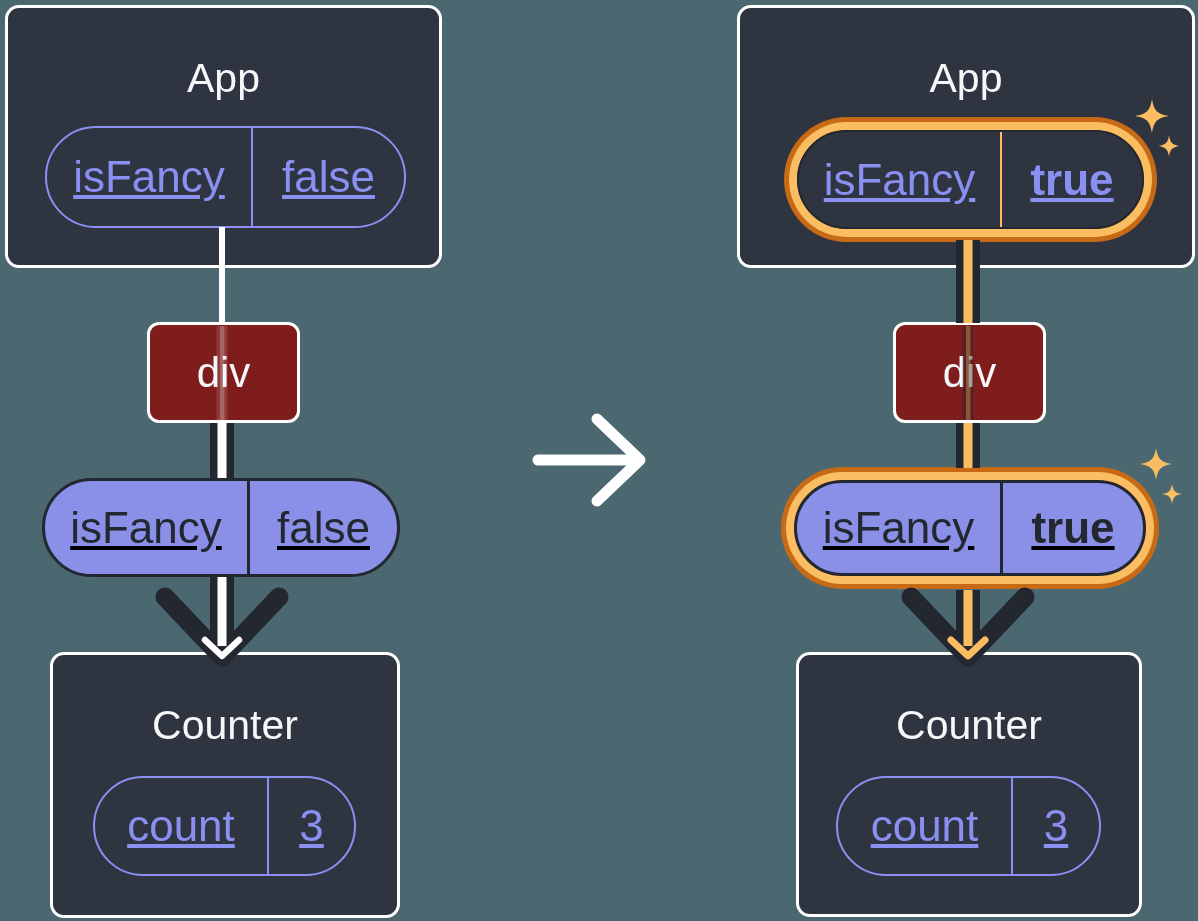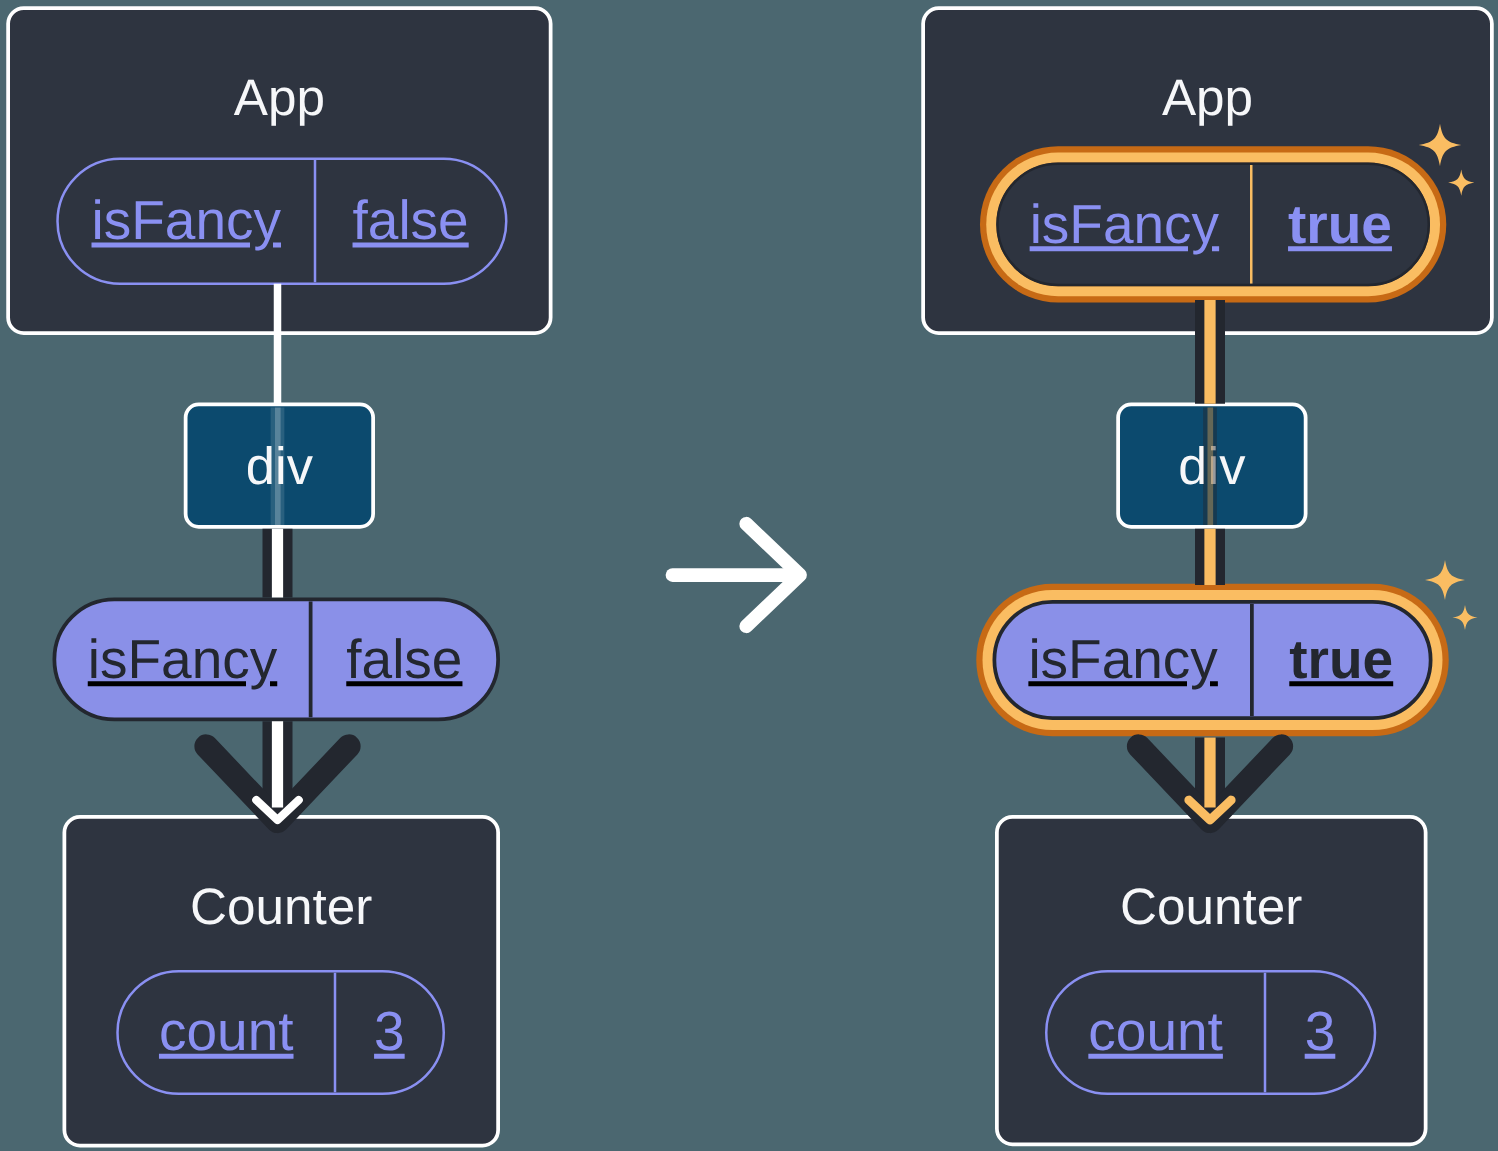--- a/index.html
+++ b/index.html
@@ -10,21 +10,21 @@
     font-family:"Liberation Sans", sans-serif;
   }
   .card{
     position:absolute;background:#2E3440;border:3px solid #FFFFFF;border-radius:14px;
   }
   .card-title{
     position:absolute;left:0;right:0;top:46px;text-align:center;
     font-size:41px;font-weight:500;color:#F6F7F9;line-height:48px;
   }
   .node-card{
-    position:absolute;background:#0c4a6e;border:3px solid #FFFFFF;border-radius:12px;
+    position:absolute;background:#7f1d1d;border:3px solid #FFFFFF;border-radius:12px;
     display:flex;align-items:center;justify-content:center;
     font-size:42px;color:#F6F7F9;
   }
   .pill{
     position:absolute;display:flex;align-items:stretch;border-radius:60px;overflow:hidden;text-decoration:underline;
   }
   .pill .seg{
     display:flex;align-items:center;justify-content:center;
     font-size:44px;line-height:1;
   }

